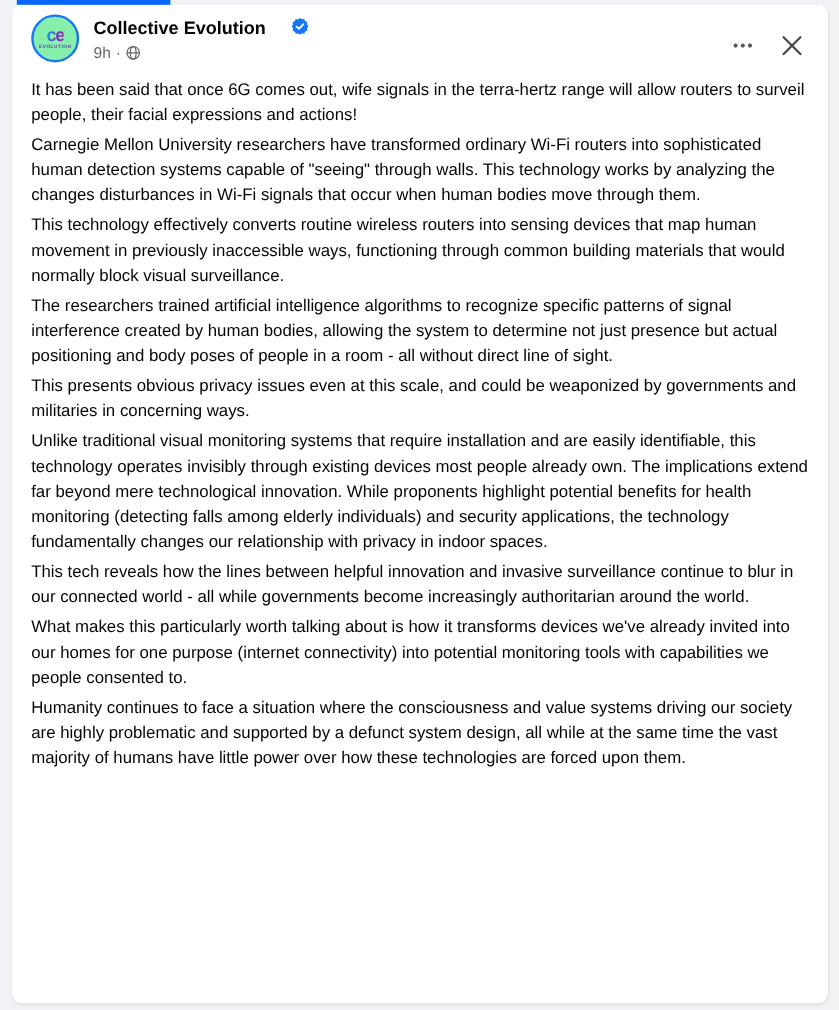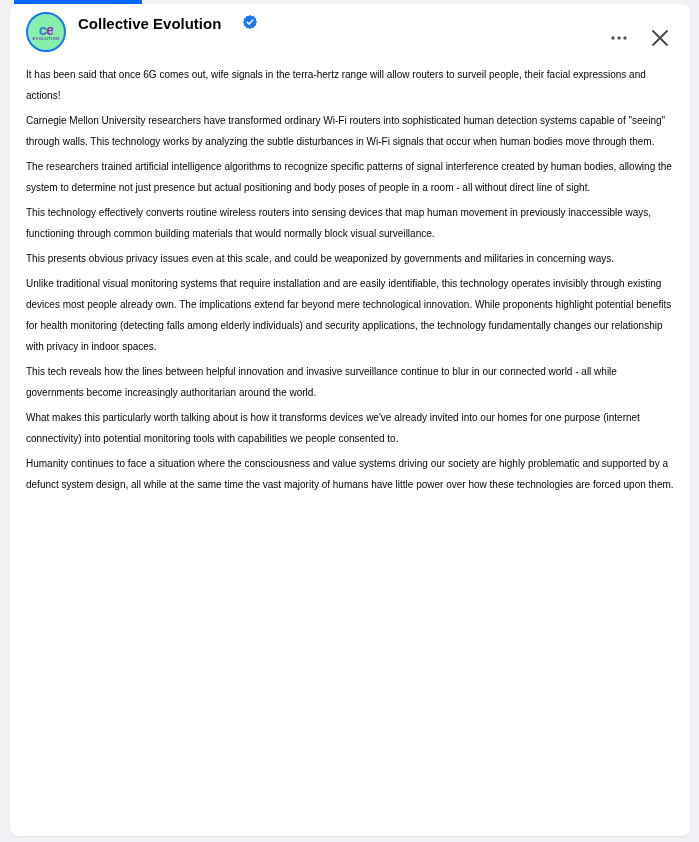--- a/index.html
+++ b/index.html
@@ -115,21 +115,21 @@
     background: none;
     border: none;
     padding: 4px;
     cursor: pointer;
     display: flex;
     align-items: center;
     justify-content: center;
   }
   .post-body {
     padding: 10px 16px 12px 16px;
-    font-size: 10px;
+    font-size: 14px;
     line-height: 21px;
     color: #050505;
   }
   .post-body p { margin: 0 0 4px 0; }
   .post-body p:last-child { margin-bottom: 0; }
 </style>
 </head>
 <body>
 
 <div class="stage">
@@ -145,20 +145,33 @@
         <span class="avatar-subtext">EVOLUTION</span>
       </div>
 
       <div class="header-text">
         <div class="name-row">
           <span class="page-name">Collective Evolution</span>
           <span class="verified-badge">
             <svg width="14" height="14" viewBox="0 0 14 14">
               <path fill="#1877F2" d="M7 0l1.6 1.1 1.9-.3.8 1.8 1.8.8-.3 1.9L14 7l-1.1 1.6.3 1.9-1.8.8-.8 1.8-1.9-.3L7 14l-1.6-1.1-1.9.3-.8-1.8-1.8-.8.3-1.9L0 7l1.1-1.6-.3-1.9 1.8-.8.8-1.8 1.9.3z"></path>
               <path fill="none" stroke="#fff" stroke-width="1.5" stroke-linecap="round" stroke-linejoin="round" d="M4.2 7.2l1.9 1.9 3.7-4"></path>
+            </svg>
+          </span>
+        </div>
+        <div class="meta-row">
+          <span>9h</span>
+          <span class="sep">·</span>
+          <span style="display:flex;align-items:center;">
+            <svg width="12" height="12" viewBox="0 0 12 12">
+              <g fill="none" stroke="#65676B" stroke-width="1">
+                <circle cx="6" cy="6" r="5.2"></circle>
+                <path d="M0.8 6 H11.2"></path>
+                <ellipse cx="6" cy="6" rx="2.4" ry="5.2"></ellipse>
+              </g>
             </svg>
           </span>
         </div>
       </div>
 
       <div class="header-actions">
         <button class="icon-btn">
           <span style="display:flex;">
             <svg width="22" height="22" viewBox="0 0 22 22">
               <g fill="#53565A">
@@ -175,23 +188,23 @@
               <path stroke="#44474A" stroke-width="1.8" stroke-linecap="round" fill="none" d="M5 5 L19 19 M19 5 L5 19"></path>
             </svg>
           </span>
         </button>
       </div>
 
     </div>
 
     <div class="post-body">
         <p>It has been said that once 6G comes out, wife signals in the terra-hertz range will allow routers to surveil people, their facial expressions and actions!</p>
-        <p>Carnegie Mellon University researchers have transformed ordinary Wi-Fi routers into sophisticated human detection systems capable of "seeing" through walls. This technology works by analyzing the subtle disturbances in Wi-Fi signals that occur when human bodies move through them.</p>
+        <p>Carnegie Mellon University researchers have transformed ordinary Wi-Fi routers into sophisticated human detection systems capable of "seeing" through walls. This technology works by analyzing the changes disturbances in Wi-Fi signals that occur when human bodies move through them.</p>
+        <p>This technology effectively converts routine wireless routers into sensing devices that map human movement in previously inaccessible ways, functioning through common building materials that would normally block visual surveillance.</p>
         <p>The researchers trained artificial intelligence algorithms to recognize specific patterns of signal interference created by human bodies, allowing the system to determine not just presence but actual positioning and body poses of people in a room - all without direct line of sight.</p>
-        <p>This technology effectively converts routine wireless routers into sensing devices that map human movement in previously inaccessible ways, functioning through common building materials that would normally block visual surveillance.</p>
         <p>This presents obvious privacy issues even at this scale, and could be weaponized by governments and militaries in concerning ways.</p>
         <p>Unlike traditional visual monitoring systems that require installation and are easily identifiable, this technology operates invisibly through existing devices most people already own. The implications extend far beyond mere technological innovation. While proponents highlight potential benefits for health monitoring (detecting falls among elderly individuals) and security applications, the technology fundamentally changes our relationship with privacy in indoor spaces.</p>
         <p>This tech reveals how the lines between helpful innovation and invasive surveillance continue to blur in our connected world - all while governments become increasingly authoritarian around the world.</p>
         <p>What makes this particularly worth talking about is how it transforms devices we've already invited into our homes for one purpose (internet connectivity) into potential monitoring tools with capabilities we people consented to.</p>
         <p>Humanity continues to face a situation where the consciousness and value systems driving our society are highly problematic and supported by a defunct system design, all while at the same time the vast majority of humans have little power over how these technologies are forced upon them.</p>
       </div>
 
   </div>
 </div>
 

